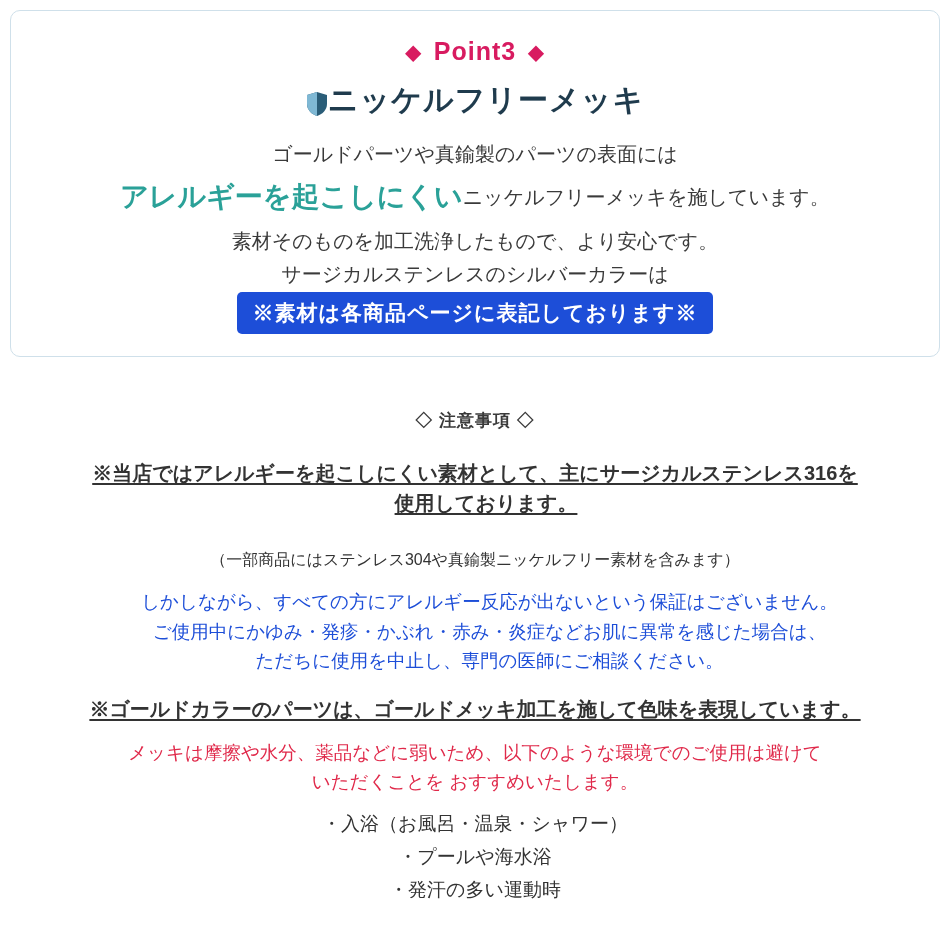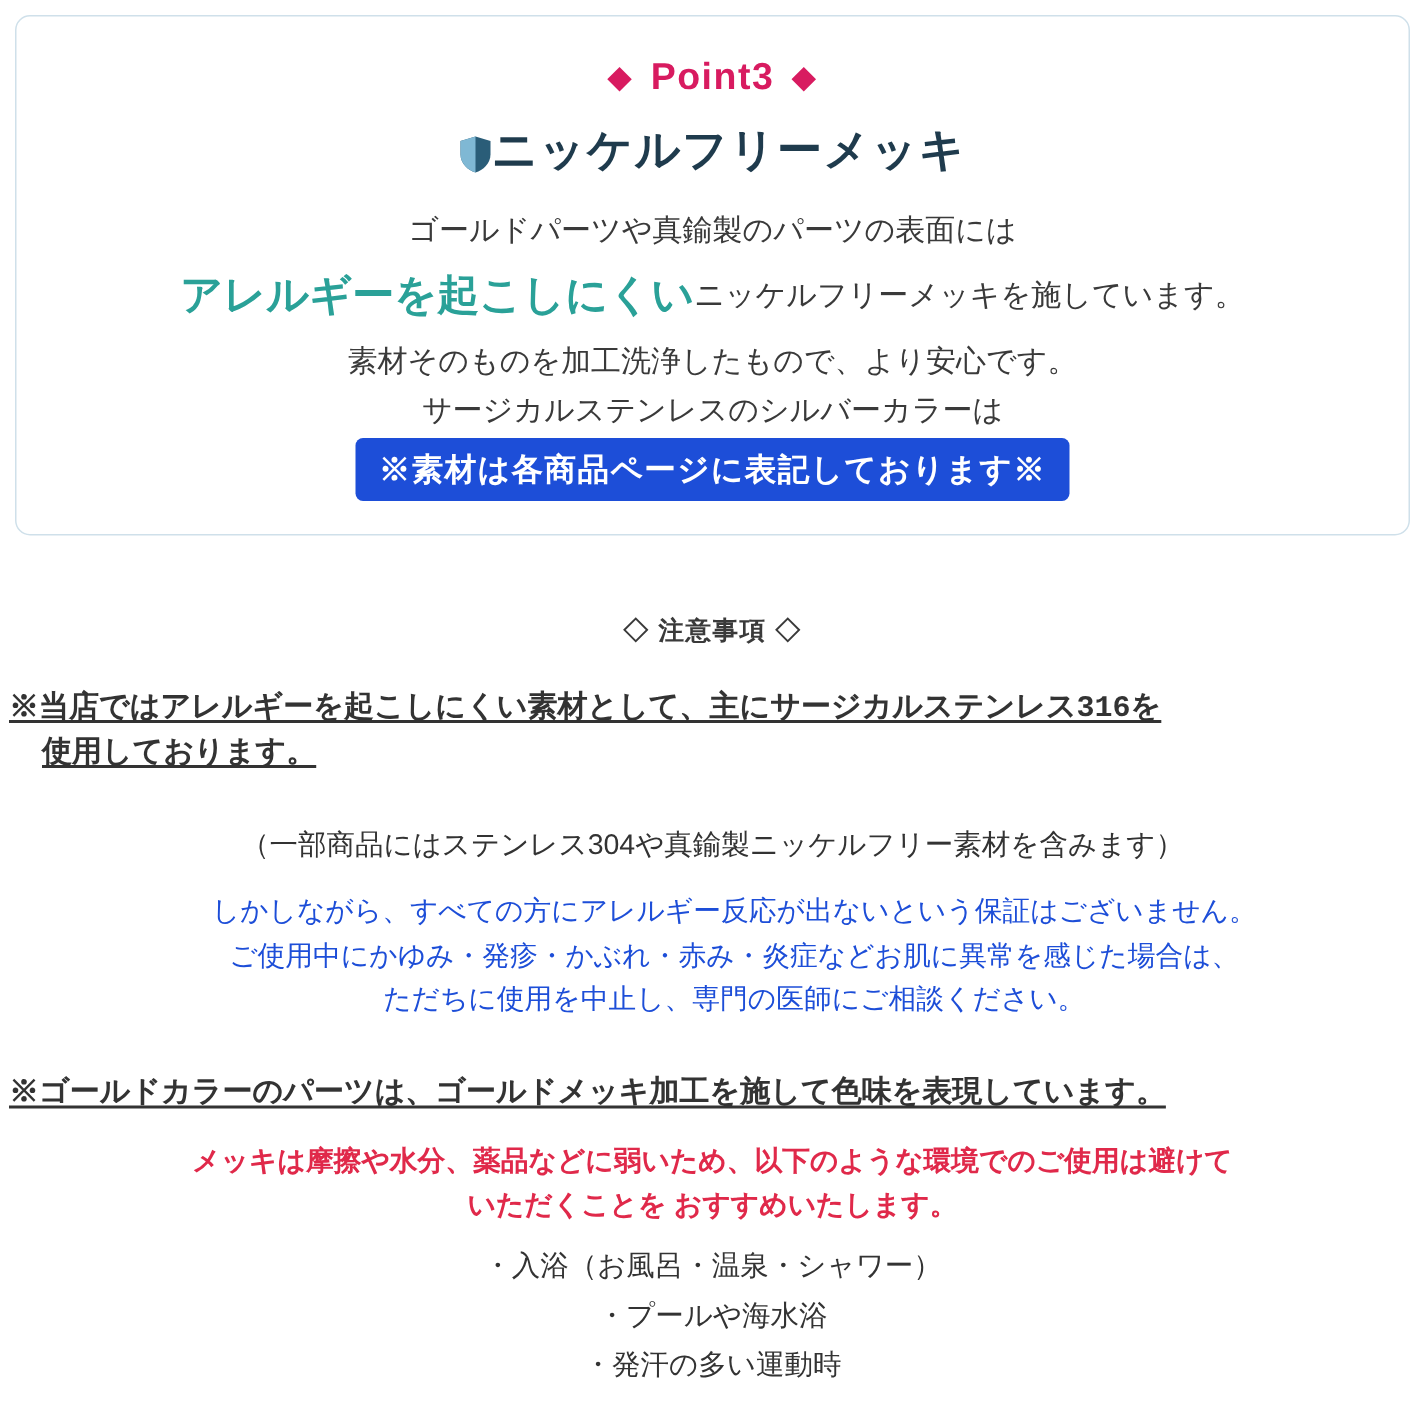--- a/index.html
+++ b/index.html
@@ -116,62 +116,60 @@
   }
   .caution-title {
     font-size: 17px;
     font-weight: bold;
     color: #3a3a3a;
     letter-spacing: 1px;
     margin-bottom: 26px;
   }
 
   .caution-heading {
-    text-align: left;
+    text-align: center;
     font-size: 20px;
     font-weight: bold;
     color: #333333;
     line-height: 1.5;
     padding: 0 6px;
     margin-bottom: 12px;
-    font-family: Liberation Mono, monospace;
   }
   .underline {
     text-decoration: underline;
     text-underline-offset: 3px;
   }
   .indent {
     display: block;
     padding-left: 22px;
   }
 
   .sub-note {
-    font-size: 19px;
+    font-size: 16px;
     color: #333333;
     margin: 32px 0 16px 0;
   }
 
   .red-block {
     color: #1d4ed8;
     font-size: 18.5px;
     line-height: 1.6;
     margin-bottom: 8px;
     margin-left: 29px;
   }
 
   .caution-heading-2 {
-    margin-top: 34px;
+    margin-top: 18px;
   }
 
   .red-block-2 {
     color: #e0294a;
     font-size: 18.5px;
     line-height: 1.6;
     margin-top: 14px;
-    font-weight: bold;
   }
 
   .bullets {
     margin-top: 10px;
     font-size: 19px;
     color: #333333;
     line-height: 1.75;
   }
   .bullet-item {
     display: block;

